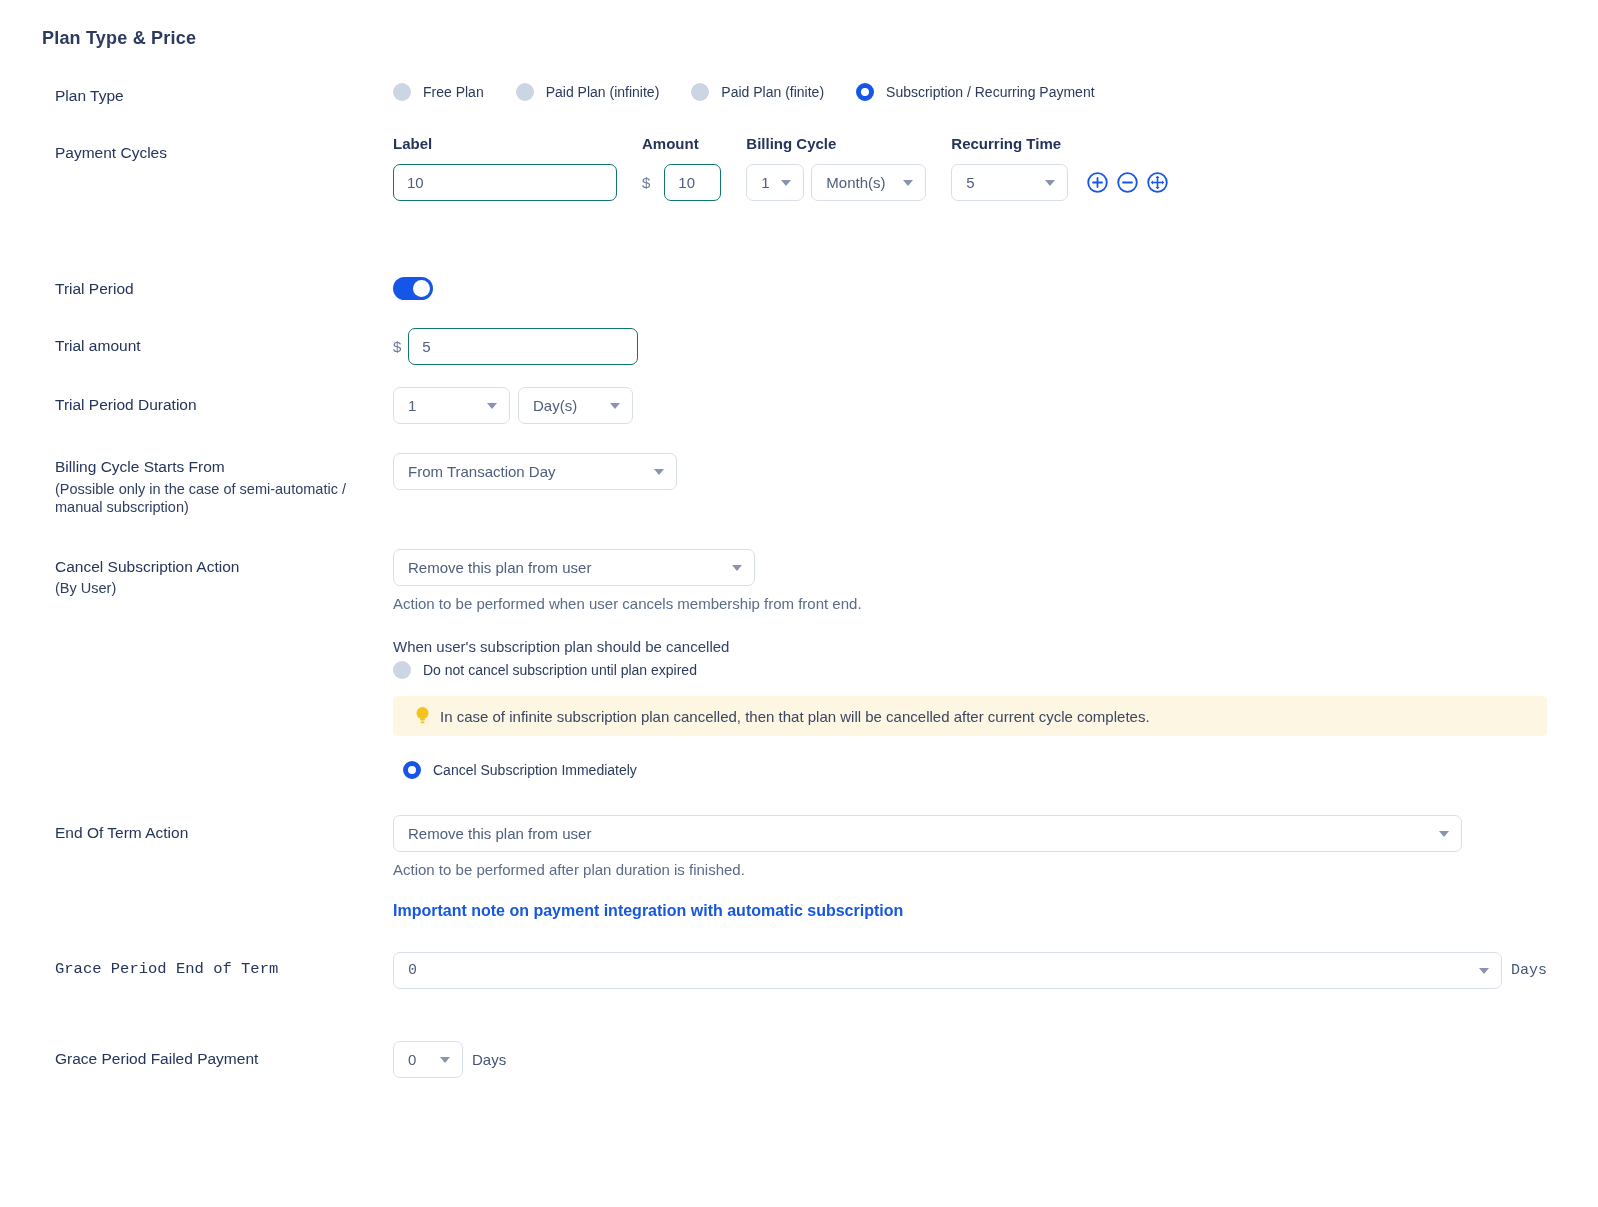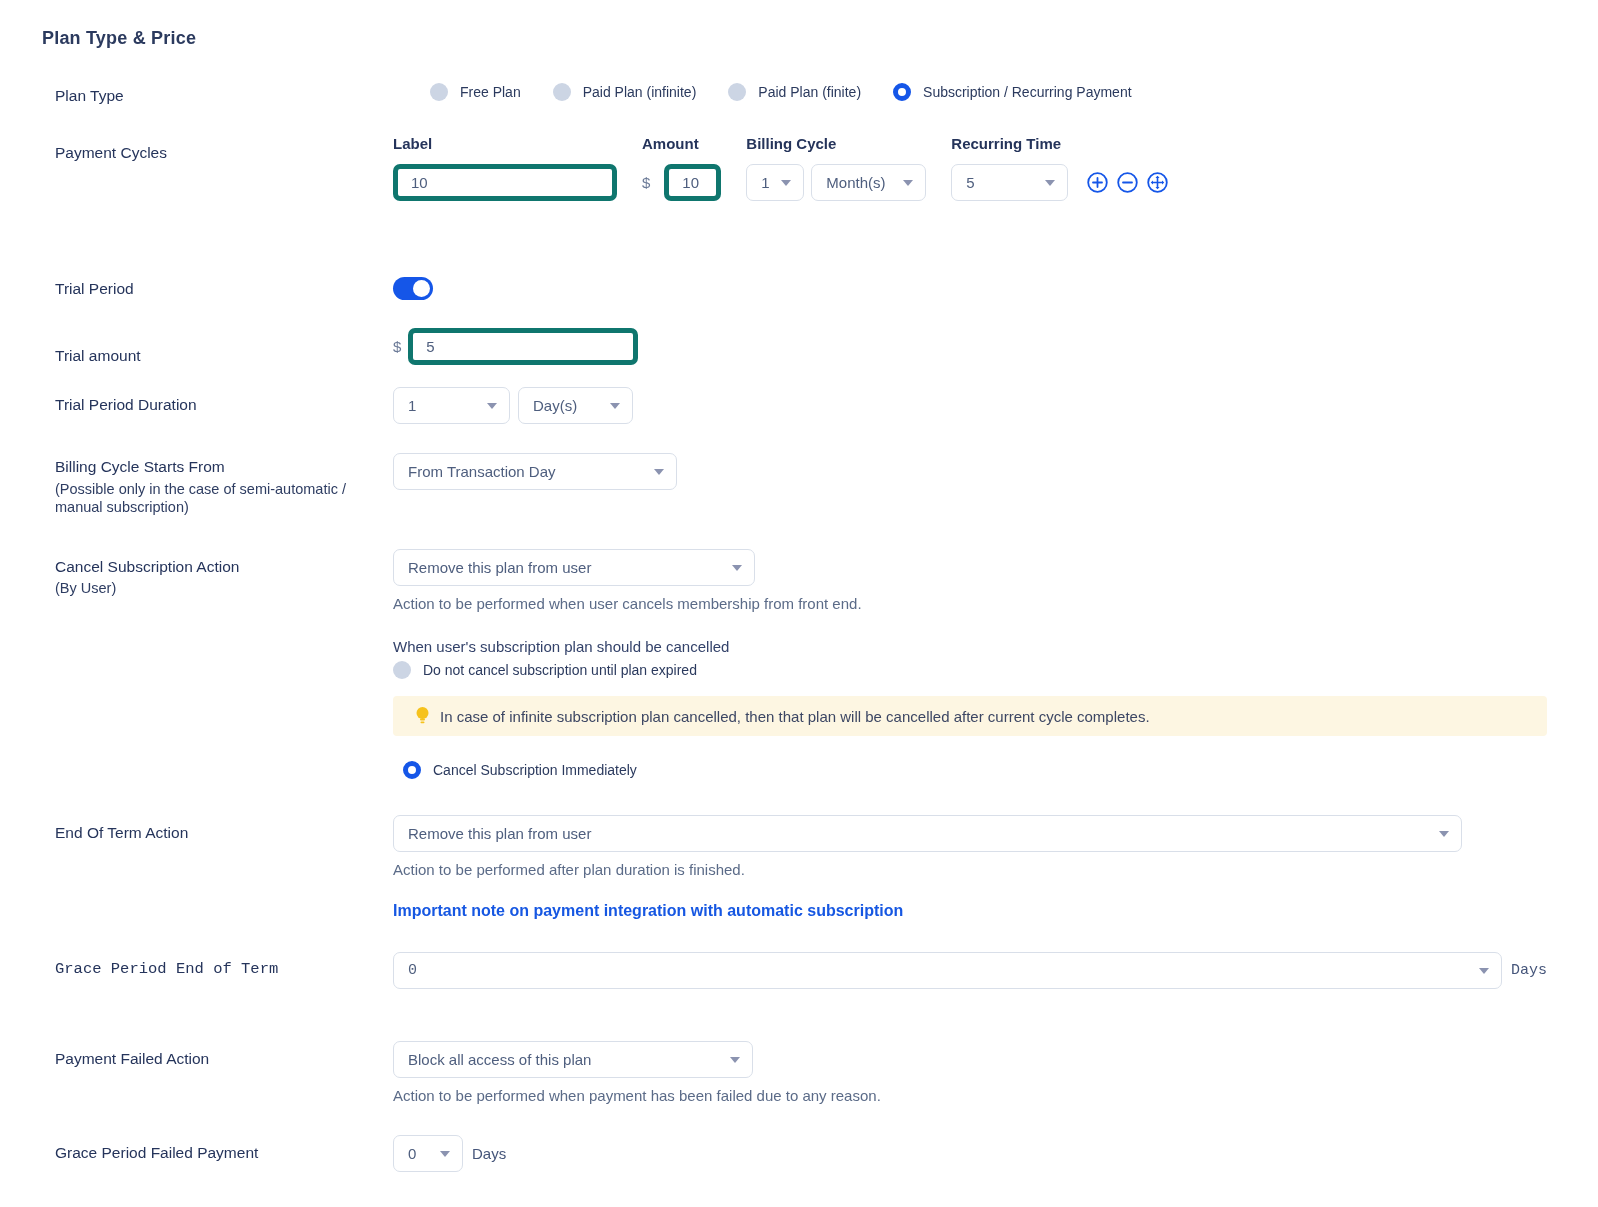--- a/index.html
+++ b/index.html
@@ -34,21 +34,21 @@
     width: 18px; height: 18px; border-radius: 50%;
     background: #ccd5e4; flex-shrink: 0;
   }
   .radio-dot.checked {
     background: #ffffff; border: 5px solid #1556e8;
   }
   .radio-text { font-size: 14px; color: #2b3a5e; }
 
   
   .text-input {
-    height: 37px; border: 5px solid #0f766e; border-radius: 7px;
+    height: 37px; border: 1px solid #0f766e; border-radius: 7px;
     font-size: 15px; color: #50608048; color: #4e5e7e; padding: 0 13px;
     font-family: "Liberation Sans", sans-serif; background: #fff; outline: none;
   }
   .select {
     height: 37px; border: 1px solid #d9dfe9; border-radius: 7px;
     background: #fff; display: flex; align-items: center;
     padding: 0 12px 0 14px; font-size: 15px; color: #4e5e7e; cursor: pointer;
   }
   .select .sel-text { flex: 1; white-space: nowrap; overflow: hidden; }
   .caret {
@@ -89,24 +89,24 @@
   }
   .note-text { font-size: 15px; color: #3c4663; }
   .link-strong {
     display: inline-block; margin-top: 24px;
     font-size: 16px; font-weight: 700; color: #1657e2; text-decoration: none;
   }
   .unit-label { font-size: 15px; color: #45557a; margin-left: 9px; }
   .inline-center { display: flex; align-items: center; }
 
   
-  .mb-a { margin-bottom: 30px; gap: 37px; }
+  .mb-a { margin-bottom: 30px; }
   .mb-b { margin-bottom: 76px; }
   .mb-c { margin-bottom: 24px; }
-  .mb-d { margin-bottom: 22px; align-items: flex-end; }
+  .mb-d { margin-bottom: 22px; }
   .mb-e { margin-bottom: 29px; }
   .mb-f { margin-bottom: 36px; }
   .mb-g { margin-bottom: 33px; }
   .mb-h { margin-bottom: 32px; }
   .mb-i { margin-bottom: 52px; font-family: Liberation Mono, monospace; }
   .mb-j { margin-bottom: 31px; }
   .mb-k { margin-bottom: 47px; }
 </style>
 </head>
 <body>
@@ -299,30 +299,20 @@
     <div class="row-label">Grace Period End of Term</div>
     <div class="row-content inline-center">
       <div class="select" style="flex:1;">
         <span class="sel-text">0</span>
         <span class="caret"></span>
       </div>
       <span class="unit-label">Days</span>
     </div>
   </div>
 
-  <div class="row mb-j">
-    <div class="row-label">Payment Failed Action</div>
-    <div class="row-content">
-      <div class="select" style="width:360px;">
-        <span class="sel-text">Block all access of this plan</span>
-        <span class="caret"></span>
-      </div>
-      <div class="help-text">Action to be performed when payment has been failed due to any reason.</div>
-    </div>
-  </div>
 
   <div class="row mb-k">
     <div class="row-label">Grace Period Failed Payment</div>
     <div class="row-content inline-center">
       <div class="select" style="width:70px;">
         <span class="sel-text">0</span>
         <span class="caret"></span>
       </div>
       <span class="unit-label">Days</span>
     </div>

